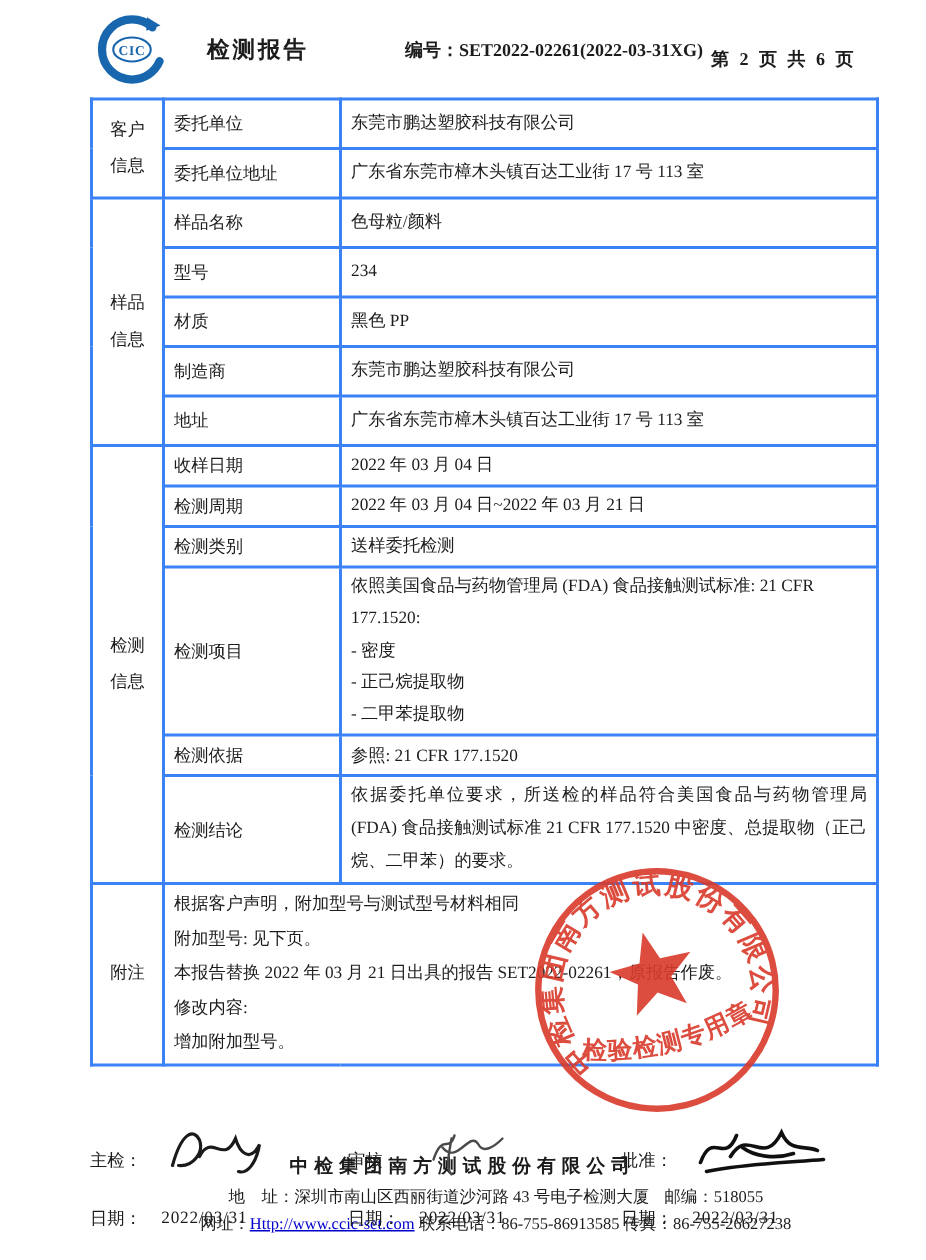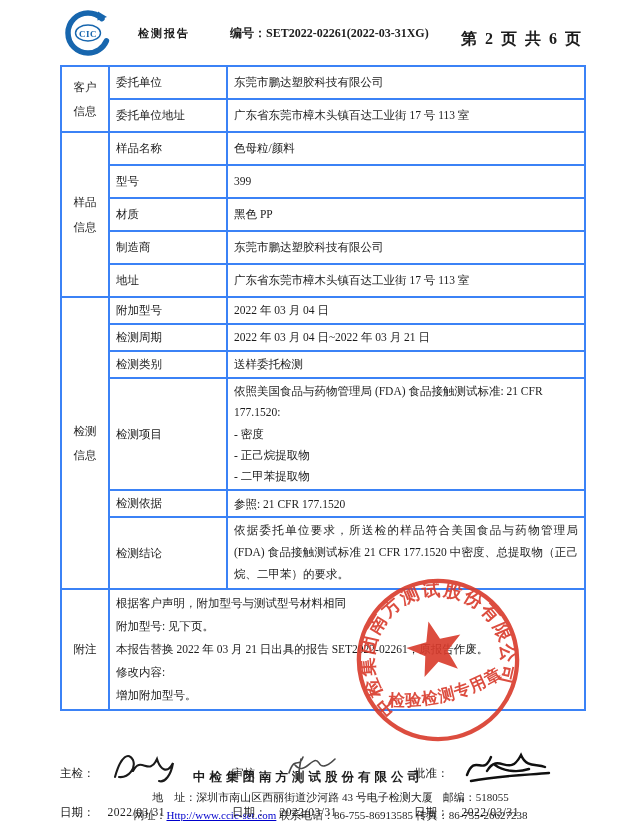--- a/index.html
+++ b/index.html
@@ -2,25 +2,25 @@
 <html><head>
 <meta charset="utf-8">
 <style>
   html,body{margin:0;padding:0;}
   body{
     width:617px;height:840px;background:#ffffff;position:relative;
     font-family:"Liberation Serif","DejaVu Serif",serif;color:#1c1c1c;
     overflow:hidden;
   }
   
-  .header{display:flex;align-items:center;padding:14px 34px 0 64px;height:52px;box-sizing:border-box;}
+  .header{display:flex;align-items:center;padding:14px 46px 0 64px;height:52px;box-sizing:border-box;}
   .logo{width:48px;height:48px;flex:0 0 auto;}
-  .title{font-weight:bold;font-size:11px;margin-left:26px;letter-spacing:2px;white-space:nowrap;}
-  .report-no{font-weight:bold;font-size:12px;margin-left:40px;white-space:nowrap;}
-  .page-info{font-weight:bold;font-size:16px;margin-left:auto;letter-spacing:2px;white-space:nowrap;margin-top:12px;}
+  .title{font-weight:bold;font-size:15px;margin-left:26px;letter-spacing:2px;white-space:nowrap;}
+  .report-no{font-weight:bold;font-size:12px;margin-left:64px;white-space:nowrap;}
+  .page-info{font-weight:bold;font-size:12px;margin-left:auto;letter-spacing:2px;white-space:nowrap;margin-top:12px;}
 
   
   table.doc{border-collapse:collapse;table-layout:fixed;width:503px;margin:13px 0 0 60px;font-size:11.5px;}
   table.doc td{border:2px solid #3b82f6;padding:2px 6px;vertical-align:middle;box-sizing:border-box;}
   td.group{width:48px;text-align:center;white-space:pre-line;line-height:2.1;padding:2px 4px;}
   td.lbl{width:118px;padding-left:12px;}
   td.val{width:358px;padding-left:14px;white-space:pre-line;line-height:1.75;}
   tr.h33{height:33px;}
   tr.h27{height:27px;}
   td.multiline{line-height:1.85;padding-top:5px;padding-bottom:5px;}
@@ -78,39 +78,39 @@
   </tr>
 
   <tr class="h33">
     <td class="group" rowspan="5">样品
 信息</td>
     <td class="lbl">样品名称</td>
     <td class="val">色母粒/颜料</td>
   </tr>
   <tr class="h33">
     <td class="lbl">型号</td>
-    <td class="val">399</td>
+    <td class="val">234</td>
   </tr>
   <tr class="h33">
     <td class="lbl">材质</td>
     <td class="val">黑色 PP</td>
   </tr>
   <tr class="h33">
     <td class="lbl">制造商</td>
     <td class="val">东莞市鹏达塑胶科技有限公司</td>
   </tr>
   <tr class="h33">
     <td class="lbl">地址</td>
     <td class="val">广东省东莞市樟木头镇百达工业街 17 号 113 室</td>
   </tr>
 
   <tr class="h27">
     <td class="group" rowspan="6">检测
 信息</td>
-    <td class="lbl">附加型号</td>
+    <td class="lbl">收样日期</td>
     <td class="val">2022 年 03 月 04 日</td>
   </tr>
   <tr class="h27">
     <td class="lbl">检测周期</td>
     <td class="val">2022 年 03 月 04 日~2022 年 03 月 21 日</td>
   </tr>
   <tr class="h27">
     <td class="lbl">检测类别</td>
     <td class="val">送样委托检测</td>
   </tr>

